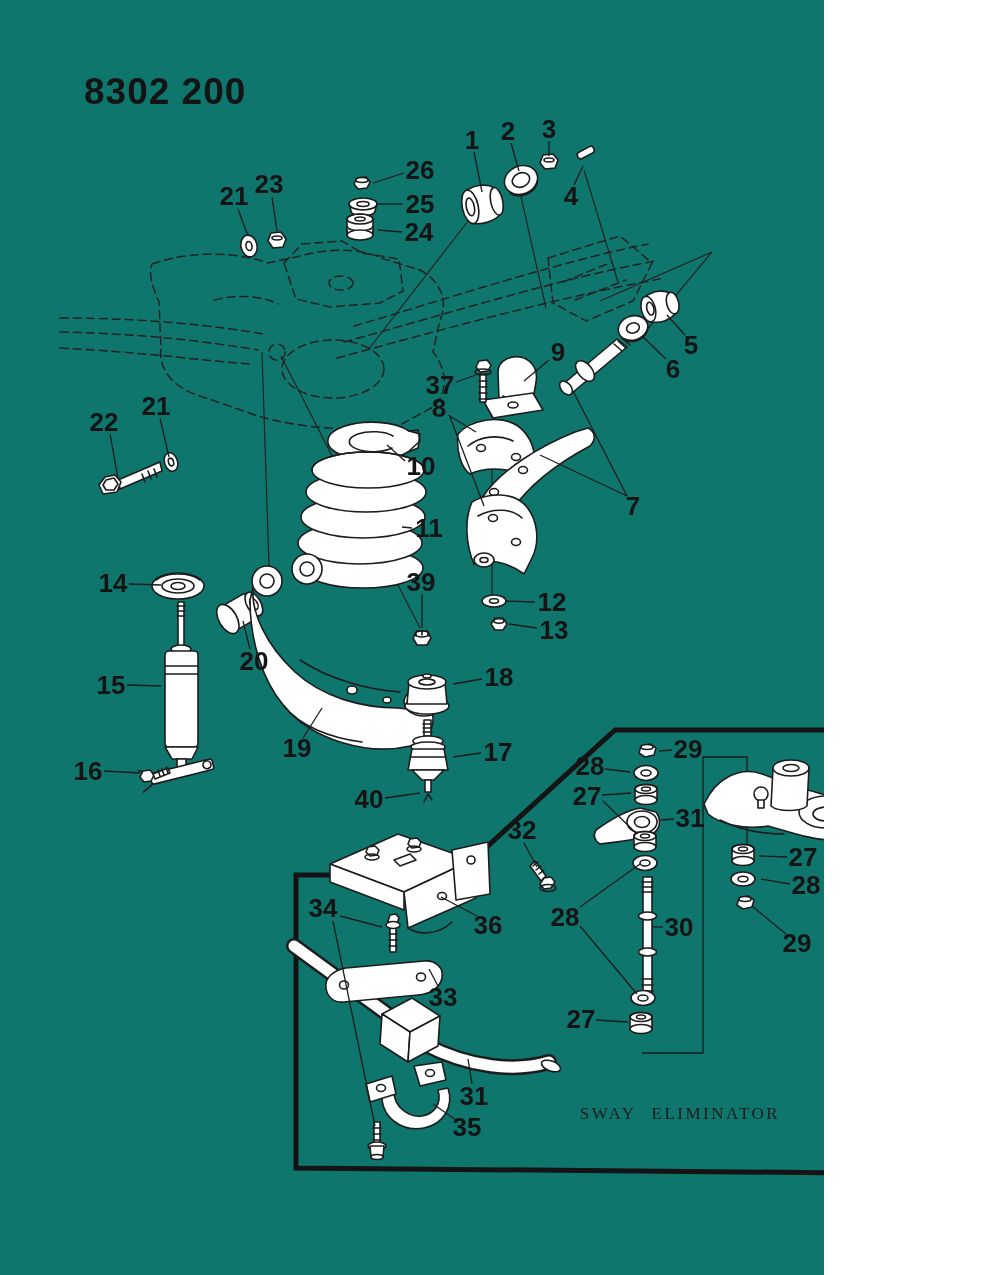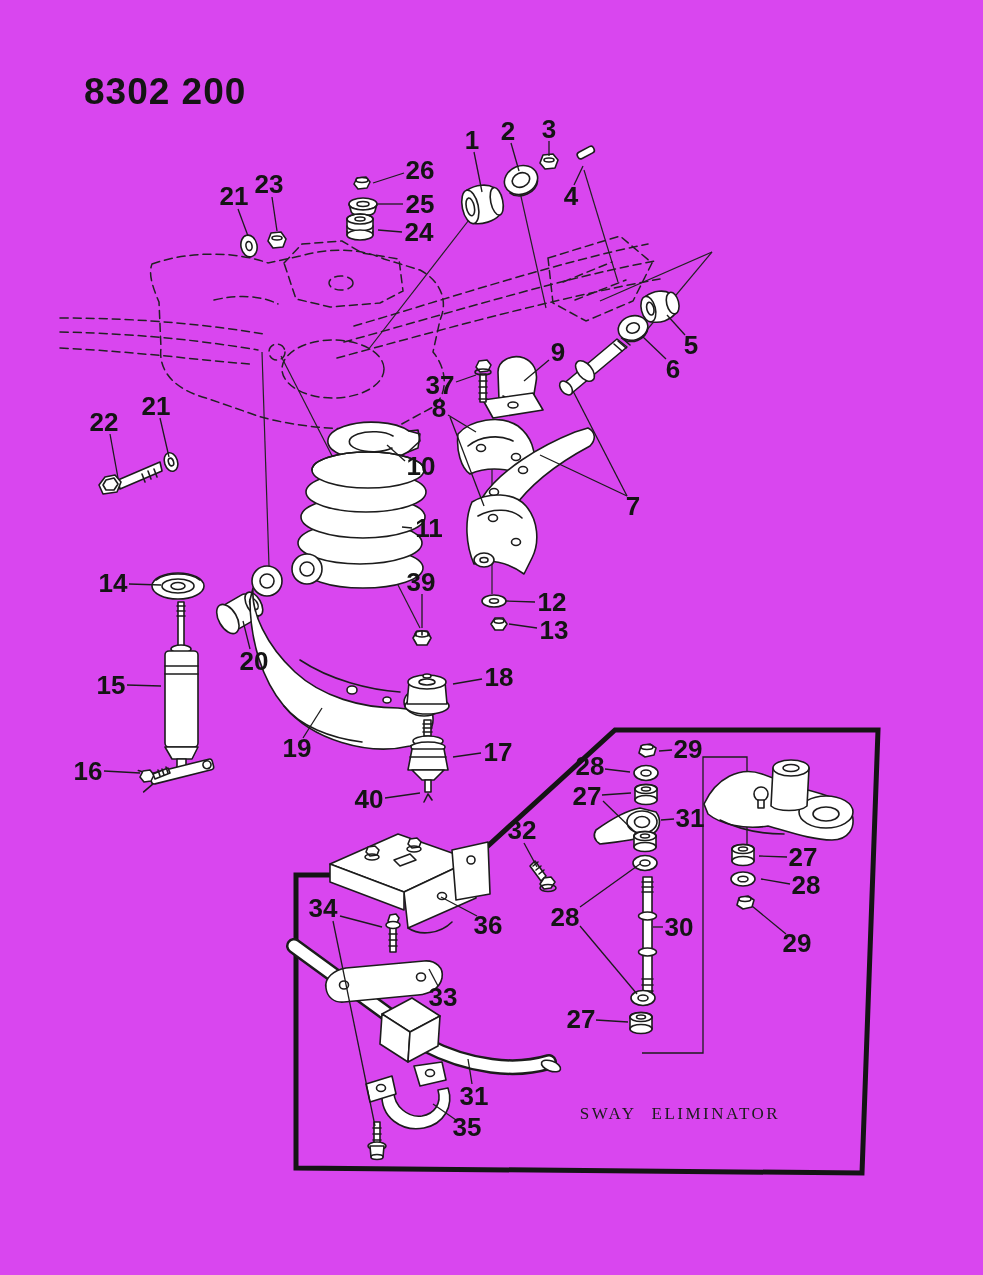--- a/index.html
+++ b/index.html
@@ -1,16 +1,16 @@
 <!DOCTYPE html>
 <html><head>
 <meta charset="utf-8">
 <style>
   html,body{margin:0;padding:0;background:#ffffff;}
-  .page{position:relative;width:983px;height:1275px;background:#d946ef;overflow:hidden;}
+  .page{position:relative;width:824px;height:1275px;background:#0f766e;overflow:hidden;}
   svg{display:block;}
   .dash{stroke:#222;fill:none;stroke-width:1.5;stroke-dasharray:8 5;stroke-linecap:round;}
   .thin{stroke:#222;fill:none;stroke-width:1.2;}
   .ink{stroke:#1c1c1c;fill:none;stroke-width:1.6;stroke-linejoin:round;stroke-linecap:round;}
   .callout{font-family:"Liberation Sans",sans-serif;font-weight:bold;font-size:26px;fill:#141414;text-anchor:middle;}
   .leader{stroke:#1c1c1c;stroke-width:1.3;}
   .title{font-family:"Liberation Sans",sans-serif;font-weight:bold;font-size:37px;fill:#141414;letter-spacing:1px;}
   .caption{font-family:"Liberation Serif",serif;font-size:17px;fill:#1c1c1c;letter-spacing:2.5px;word-spacing:9px;text-anchor:middle;}
   .box{fill:none;stroke:#141414;stroke-width:5;stroke-linejoin:miter;}
   .bline{fill:none;stroke:#1c1c1c;stroke-width:1.3;}

